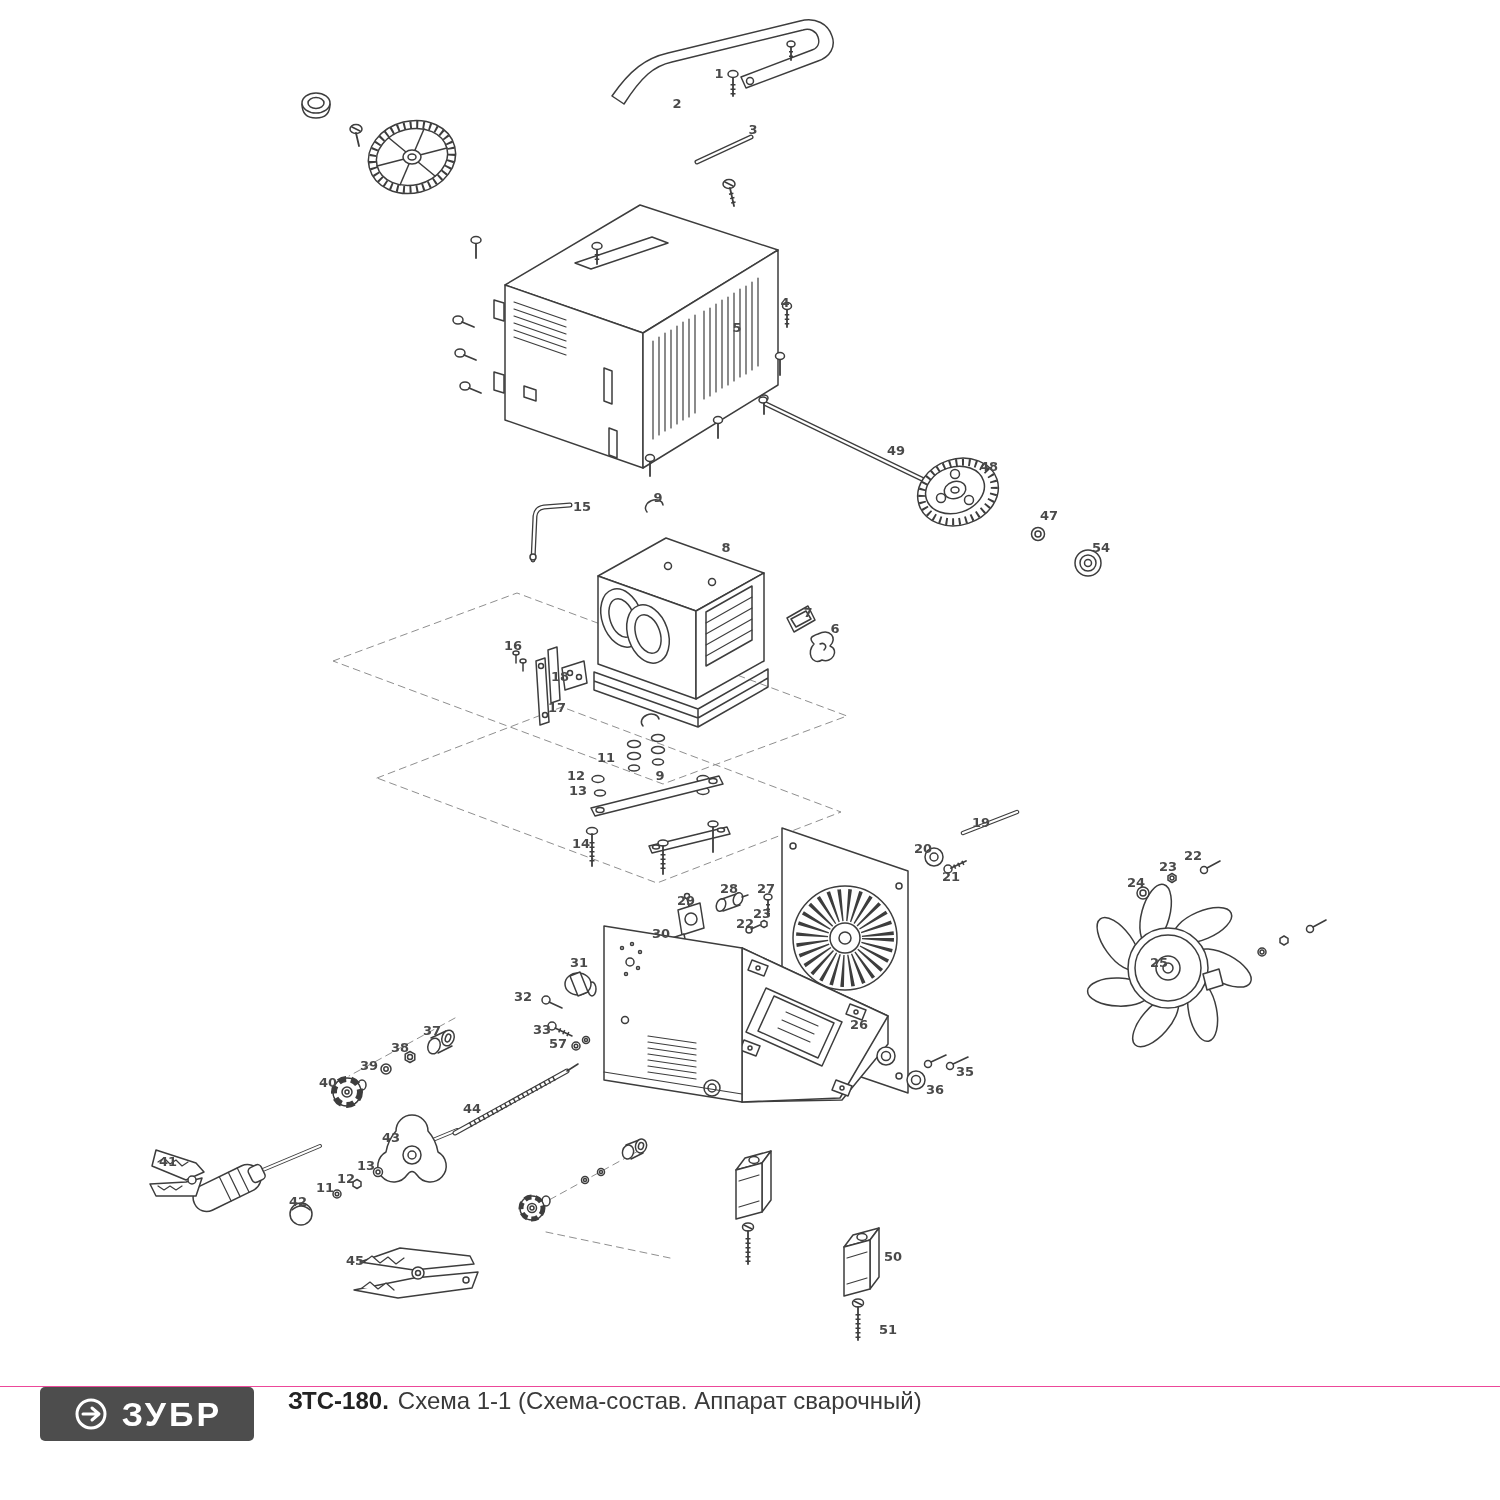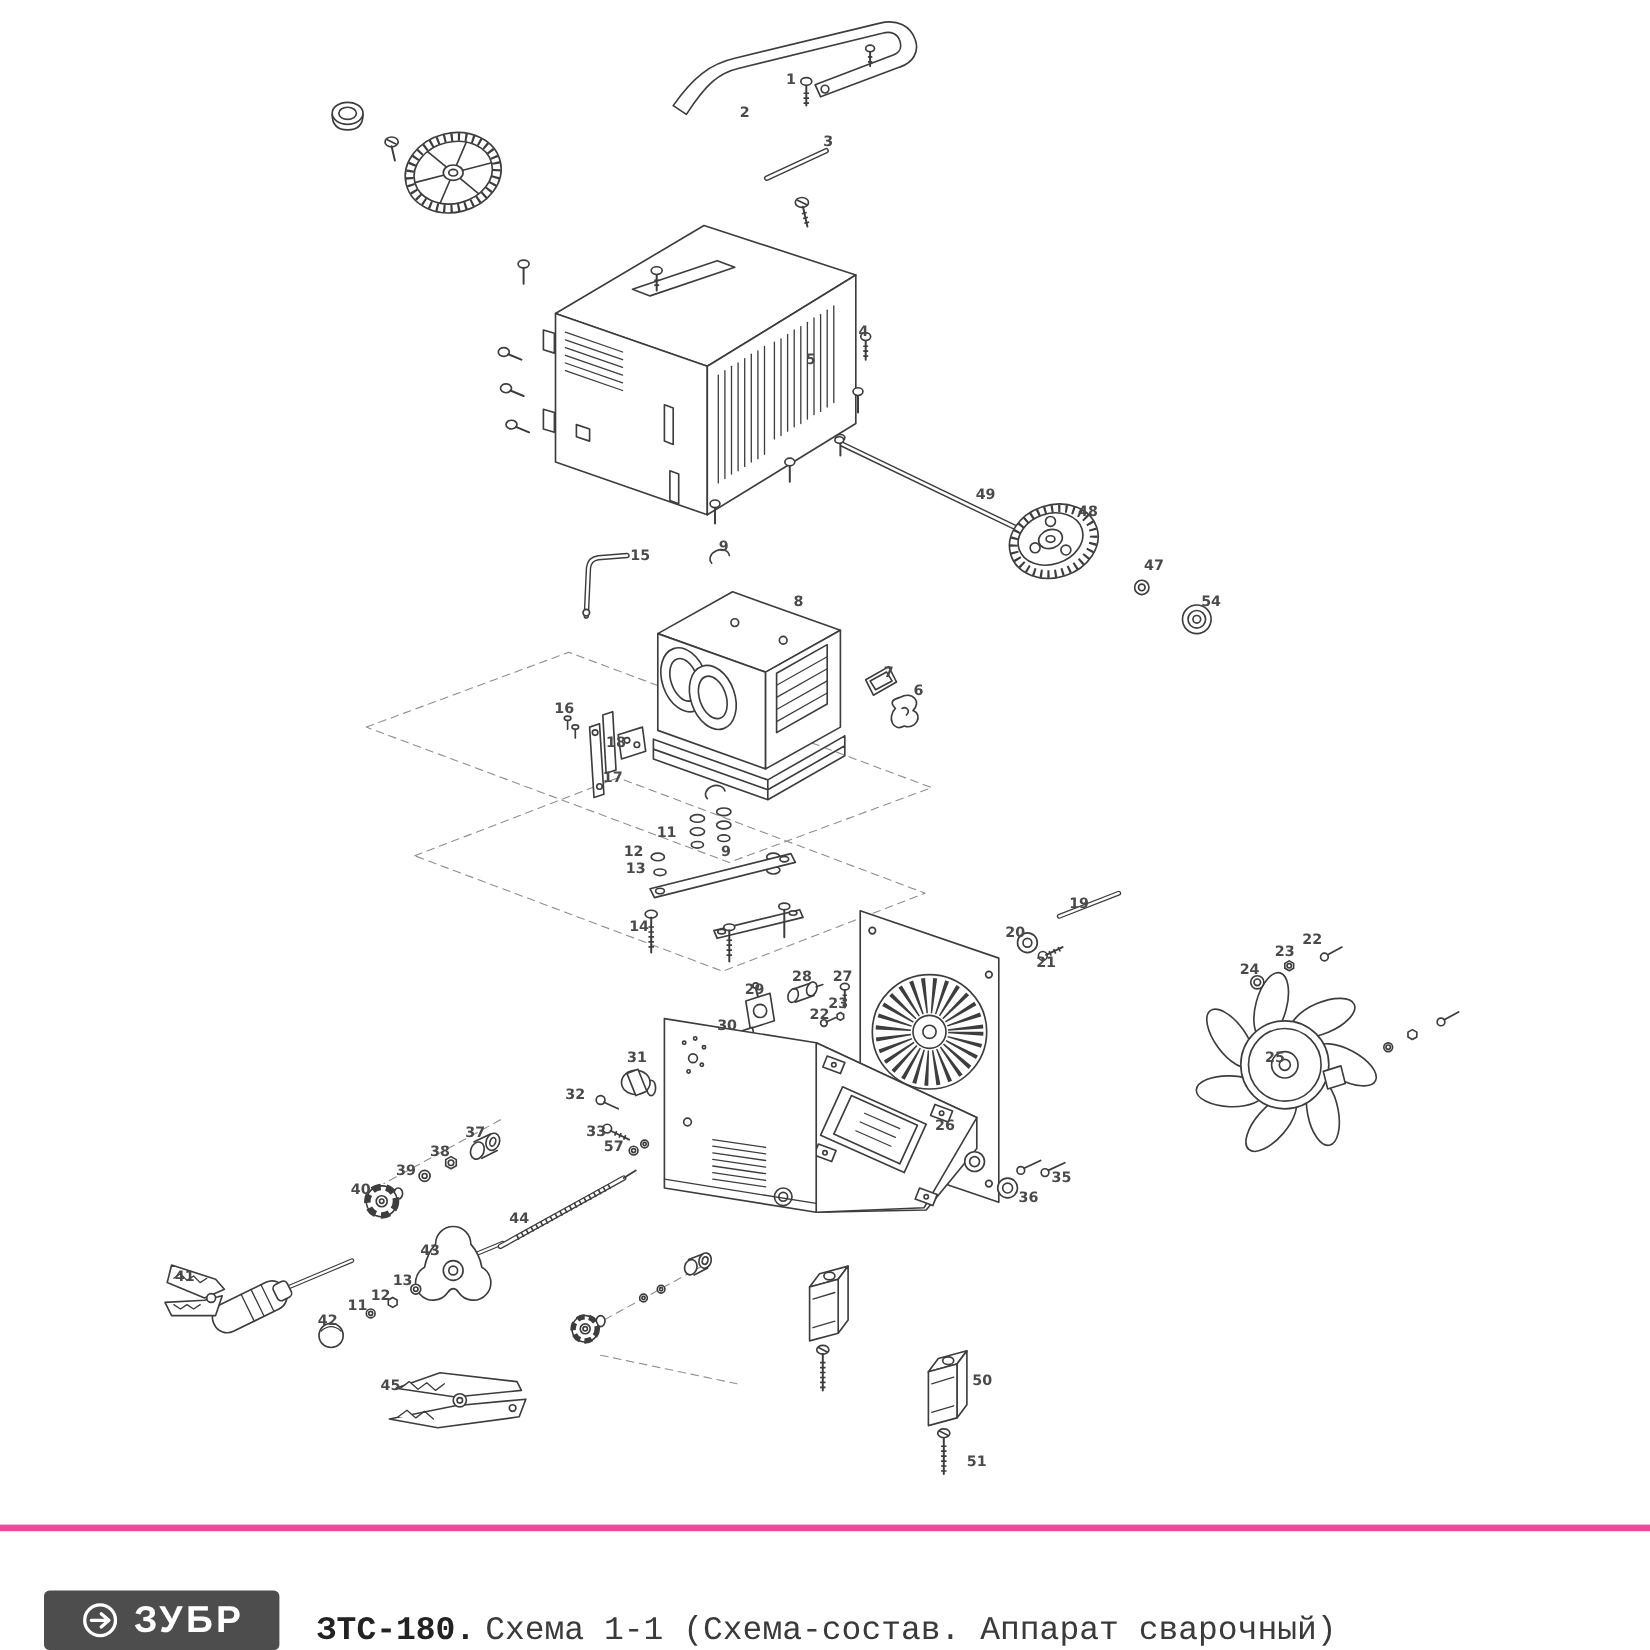--- a/index.html
+++ b/index.html
@@ -8,29 +8,29 @@
   .diagram { position:absolute; top:0; left:0; width:1500px; height:1386px; }
   .diagram svg { position:absolute; top:0; left:0; }
   .labels-layer { position:absolute; top:0; left:0; width:1500px; height:1386px; }
   .part-label {
     position:absolute; transform:translate(-50%,-50%);
     font-size:13px; font-weight:bold; color:#4a4a4a;
     font-family:"DejaVu Sans","Liberation Sans",sans-serif; white-space:nowrap;
   }
   .footer {
     position:absolute; top:1386px; left:0; width:1500px; height:114px;
-    border-top:6px solid #ec4899; display:flex; align-items:flex-end;
+    border-top:1px solid #ec4899; display:flex; align-items:flex-start;
     padding:0 40px; gap:34px; background:#fff;
   }
   .logo {
     width:214px; height:54px; background:#4d4d4d; border-radius:5px;
     display:flex; align-items:center; justify-content:center; gap:12px; flex:0 0 auto;
   }
   .logo-text { color:#fff; font-weight:bold; font-size:34px; letter-spacing:3px; line-height:1; }
-  .title { font-size:30px; color:#3a3a3a;font-family:Liberation Mono, monospace; }
+  .title { font-size:24px; color:#3a3a3a; }
   .title .model { font-weight:bold; color:#222; }
   .title .scheme { margin-left:9px; font-weight:normal; color:#3a3a3a; }
 </style>
 </head>
 <body>
 
 <div class="diagram">
 <svg width="1500" height="1386" viewBox="0 0 1500 1386" stroke="#3d3d3d" stroke-width="1.5" fill="none" stroke-linecap="round" stroke-linejoin="round">
 
   <g stroke="#8f8f8f" stroke-width="1" stroke-dasharray="7 5">

